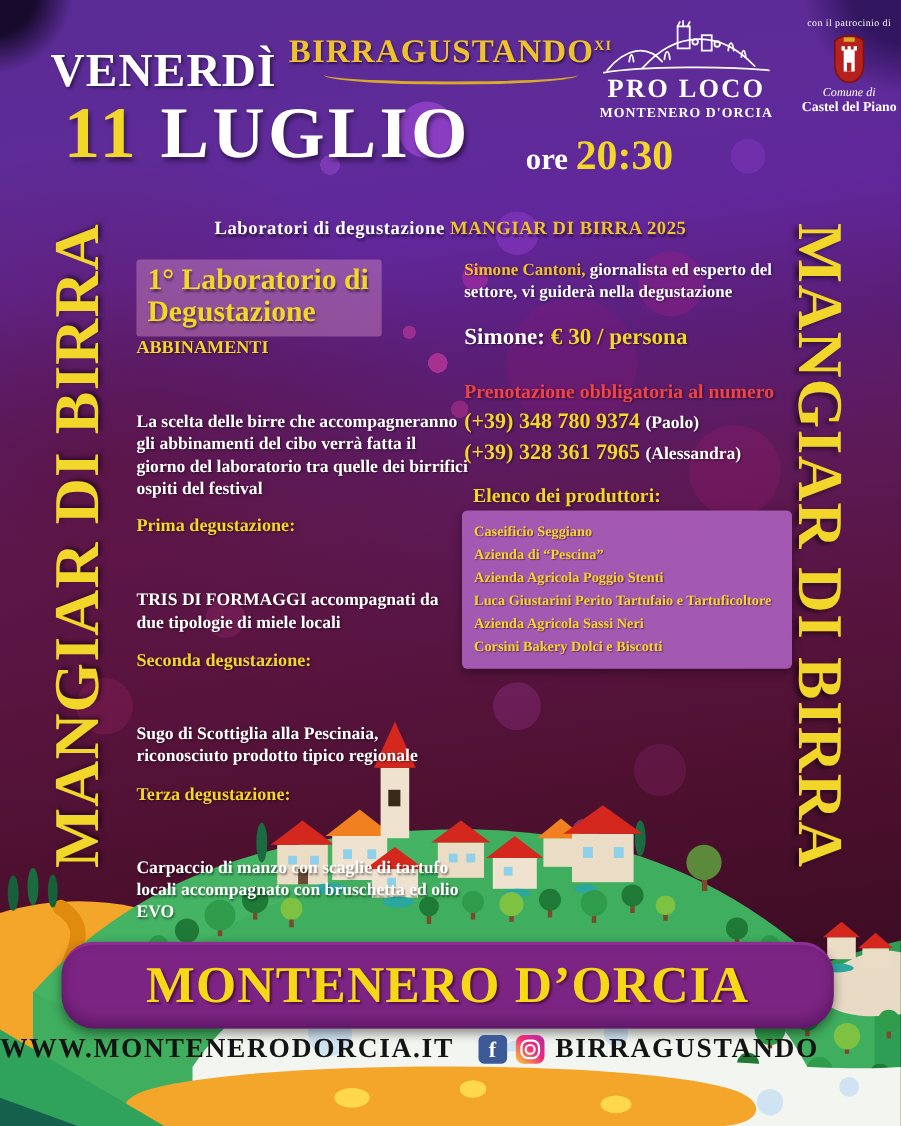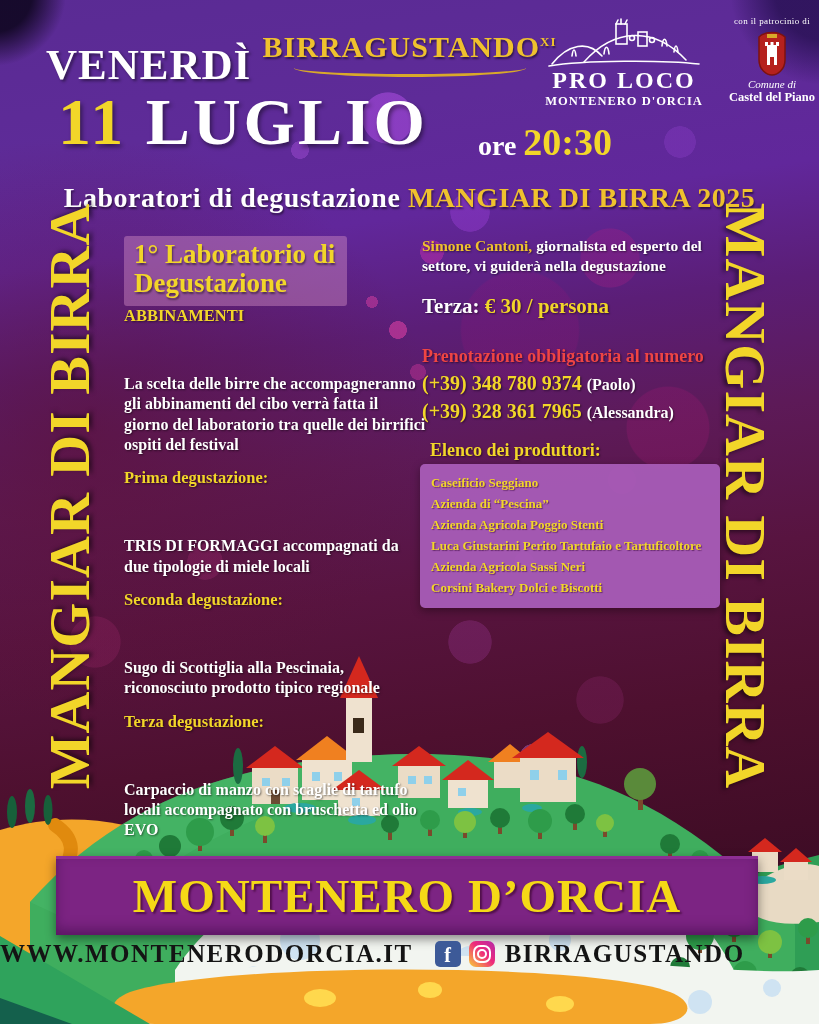--- a/index.html
+++ b/index.html
@@ -55,21 +55,21 @@
   .proloco-name { font-size:24px; letter-spacing:2px; line-height:1; margin-top:-4px; }
   .proloco-sub { font-size:12.5px; letter-spacing:1px; margin-top:2px; }
 
   .patronage { left:716px; top:16px; width:112px; text-align:center; color:#fff; }
   .patronage-label { font-size:9px; font-weight:normal; letter-spacing:.4px; }
   .patronage-emblem { margin:4px auto 2px; width:36px; height:46px; }
   .patronage-comune { font-size:11px; font-style:italic; font-weight:normal; }
   .patronage-town { font-size:12.5px; }
 
   
-  .band { left:0; width:100%; top:182px; text-align:center; font-size:28px; letter-spacing:.5px; text-shadow:1px 2px 2px rgba(0,0,0,.5); white-space:nowrap; }
+  .band { left:0; width:100%; top:198px; text-align:center; font-size:17px; letter-spacing:.5px; text-shadow:1px 2px 2px rgba(0,0,0,.5); white-space:nowrap; }
   .band .w { color:#fff; }
   .band .y { color:#EFC12E; }
 
   
   .side-text { width:640px; height:88px; line-height:88px; text-align:center;
     font-size:58px; letter-spacing:1px; color:#F2D629; text-shadow:2px 3px 4px rgba(0,0,0,.5); white-space:nowrap; }
   .side-left  { left:-250px; top:452px; transform:rotate(-90deg); }
   .side-right { left:425px;  top:452px; transform:rotate(90deg); }
 
   
@@ -95,21 +95,21 @@
     background:rgba(168,92,183,.95); border-radius:5px; padding:8px 11px 10px;
     box-shadow:0 3px 9px rgba(0,0,0,.35); }
   .producer-row { color:#F2D629; font-size:13px; line-height:1.62; white-space:nowrap; text-shadow:1px 1px 1px rgba(60,10,60,.6); }
 
   
   .scene { left:0; top:640px; }
 
   
   .banner { left:56px; top:856px; width:702px; height:76px; background:#7C2483;
     border-top:3px solid #8e2e94; box-shadow:0 4px 10px rgba(0,0,0,.45), inset 0 -6px 12px rgba(60,10,70,.5);
-    text-align:center; }
+    text-align:center;border-radius:30px; }
   .banner-title { font-size:47px; line-height:74px; color:#F5D916; letter-spacing:1px; text-shadow:2px 2px 2px rgba(70,10,60,.8); white-space:nowrap; }
 
   
   .footer { left:0; width:100%; top:940px; display:flex; justify-content:flex-start; align-items:center; color:#141414; }
   .website { font-size:25px; letter-spacing:1.5px; white-space:nowrap; }
   .fb-icon { width:26px; height:26px; margin-left:22px; border-radius:5px; background:#3D5A98;
     color:#fff; font-size:20px; text-align:center; line-height:28px; overflow:hidden; }
   .ig-icon { width:26px; height:26px; margin-left:8px; border-radius:7px; position:relative;
     background:linear-gradient(45deg,#F9CE34 0%,#EE2A7B 55%,#B429A8 100%); }
   .ig-icon::before { content:""; position:absolute; inset:4px; border:2px solid #fff; border-radius:7px; }
@@ -390,21 +390,21 @@
     <div class="section">
       <div class="section-heading">Terza degustazione:</div>
       <div class="section-body">Carpaccio di manzo con scaglie di tartufo locali accompagnato con bruschetta ed olio EVO</div>
     </div>
   </div>
 
   <div class="abs guide">
     <span class="hl">Simone Cantoni,</span><span class="rest"> giornalista ed esperto del settore, vi guiderà nella degustazione</span>
   </div>
   <div class="abs cost">
-    <span class="lab">Terza: </span><span class="val">€ 30 / persona</span>
+    <span class="lab">Simone: </span><span class="val">€ 30 / persona</span>
   </div>
   <div class="abs booking">Prenotazione obbligatoria al numero</div>
   <div class="abs phone phone1">
     <span class="num">(+39) 348 780 9374 </span><span class="who">(Paolo)</span>
   </div>
   <div class="abs phone phone2">
     <span class="num">(+39) 328 361 7965 </span><span class="who">(Alessandra)</span>
   </div>
   <div class="abs producers-title">Elenco dei produttori:</div>
   <div class="abs producer-box">

